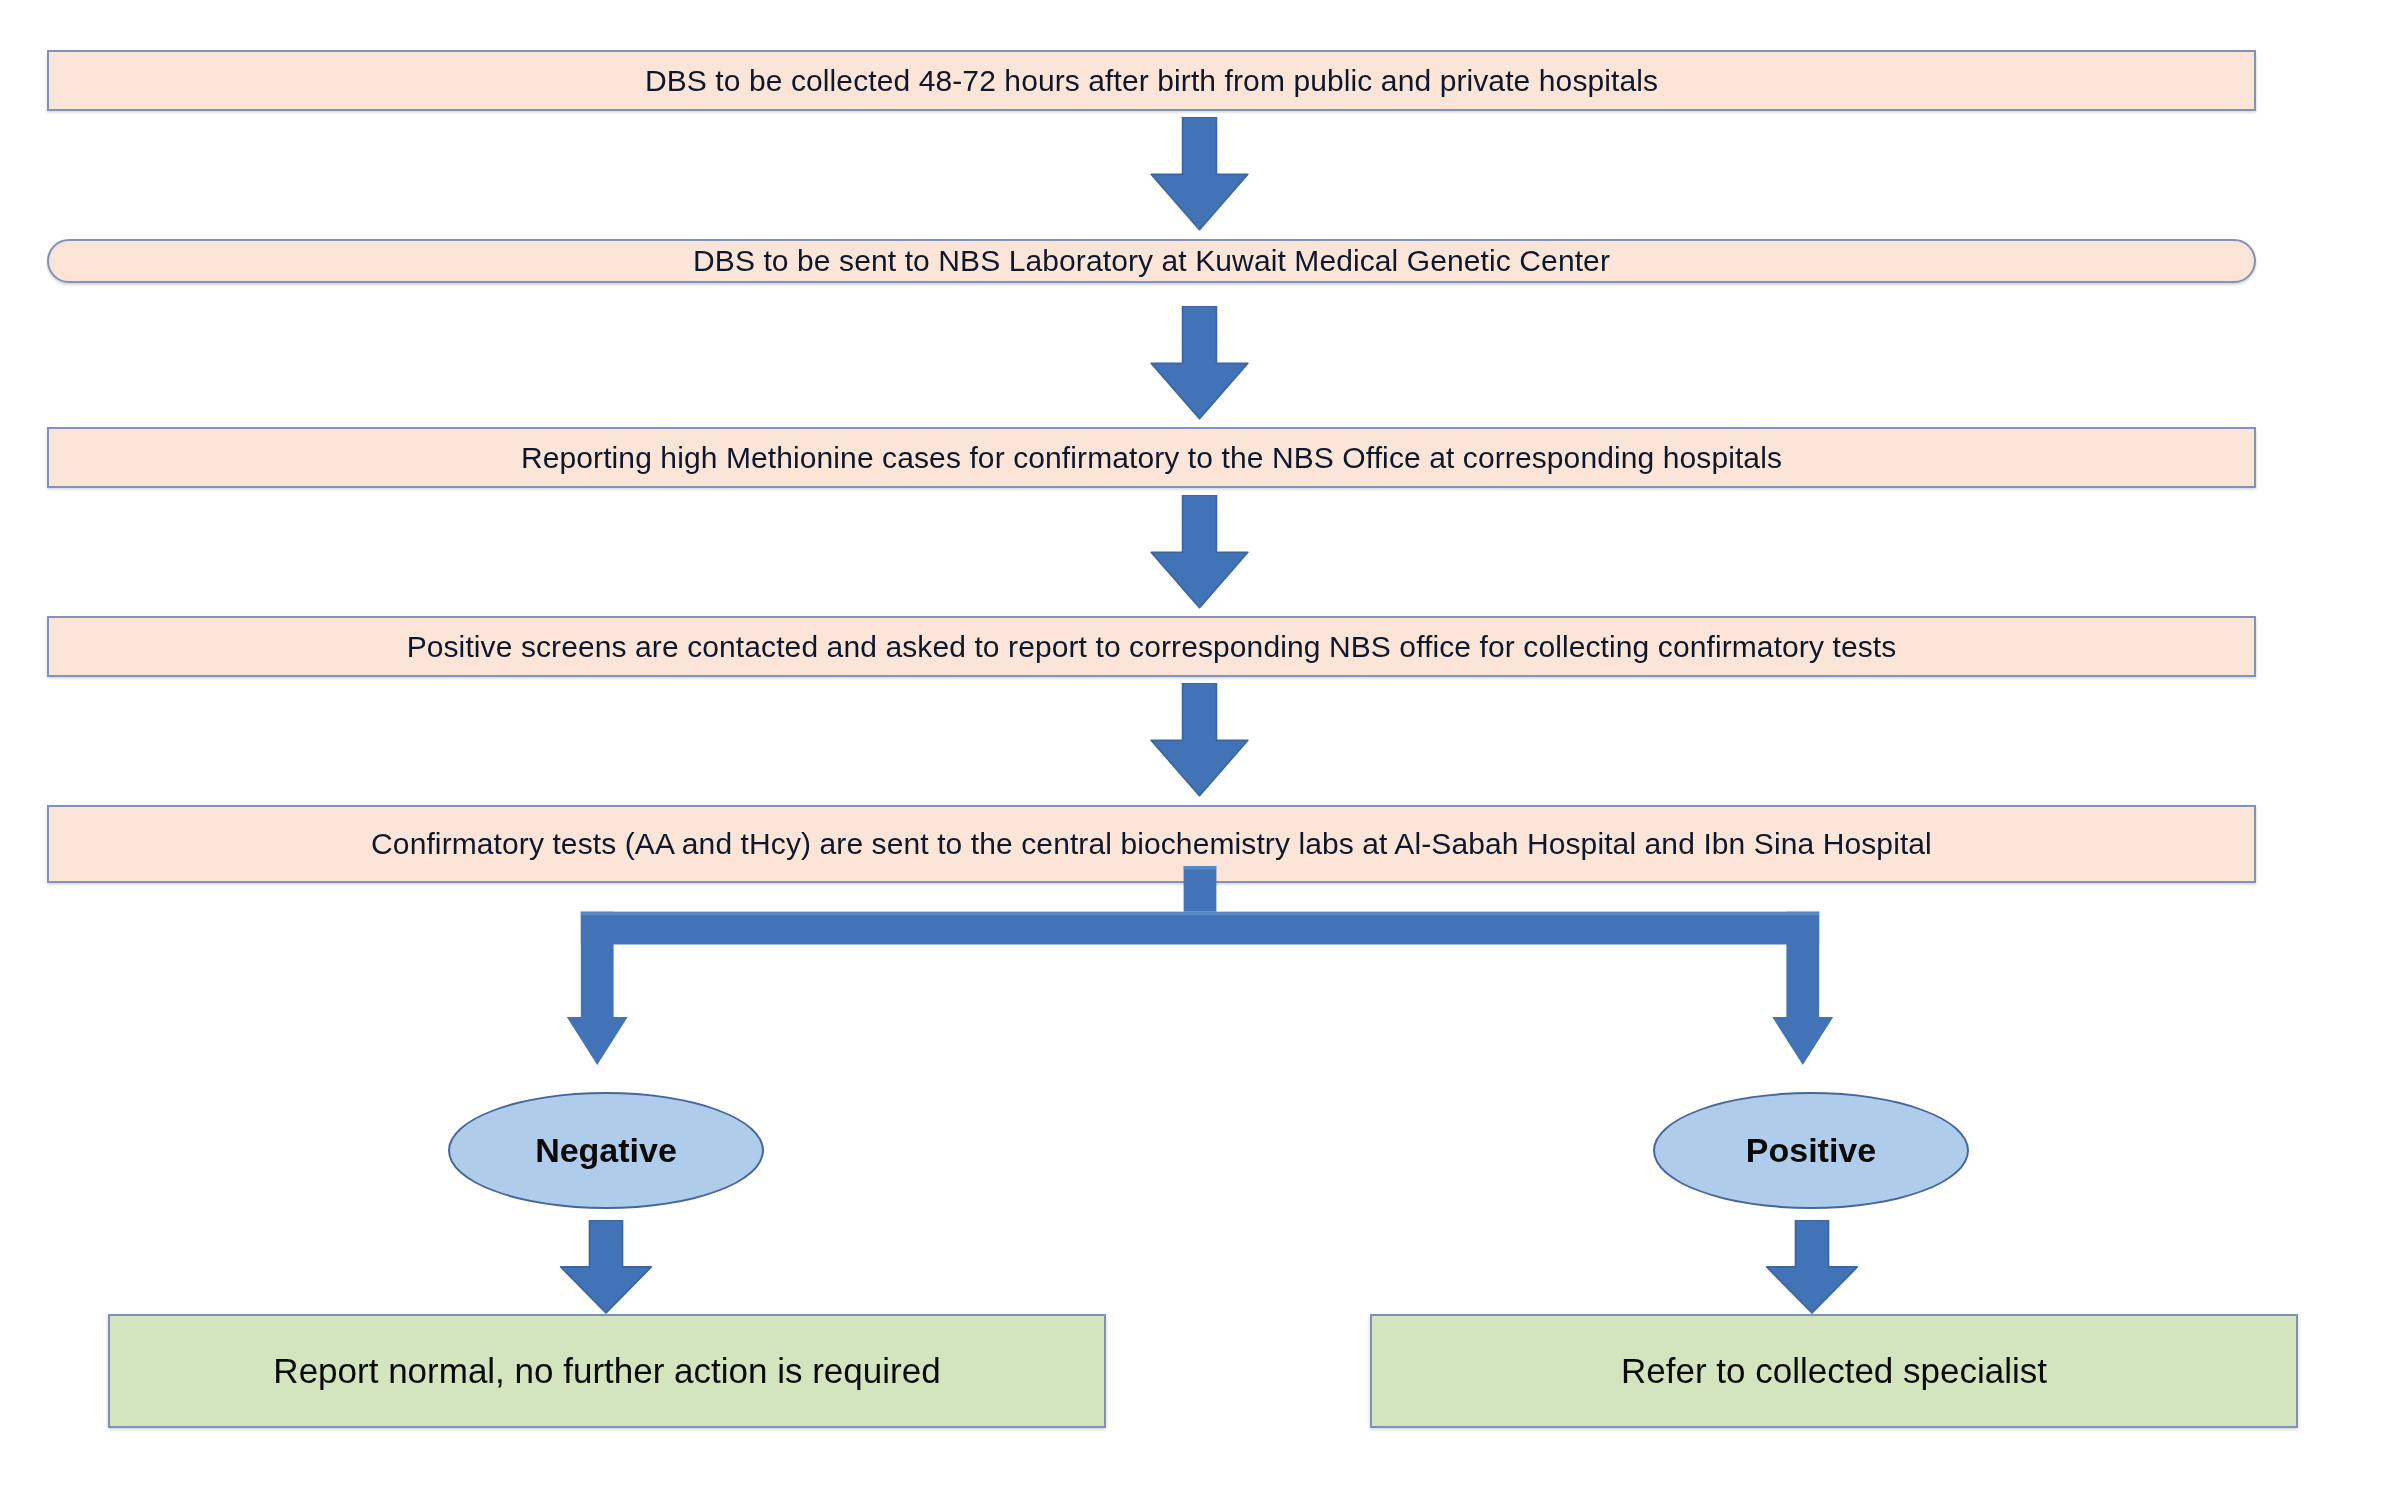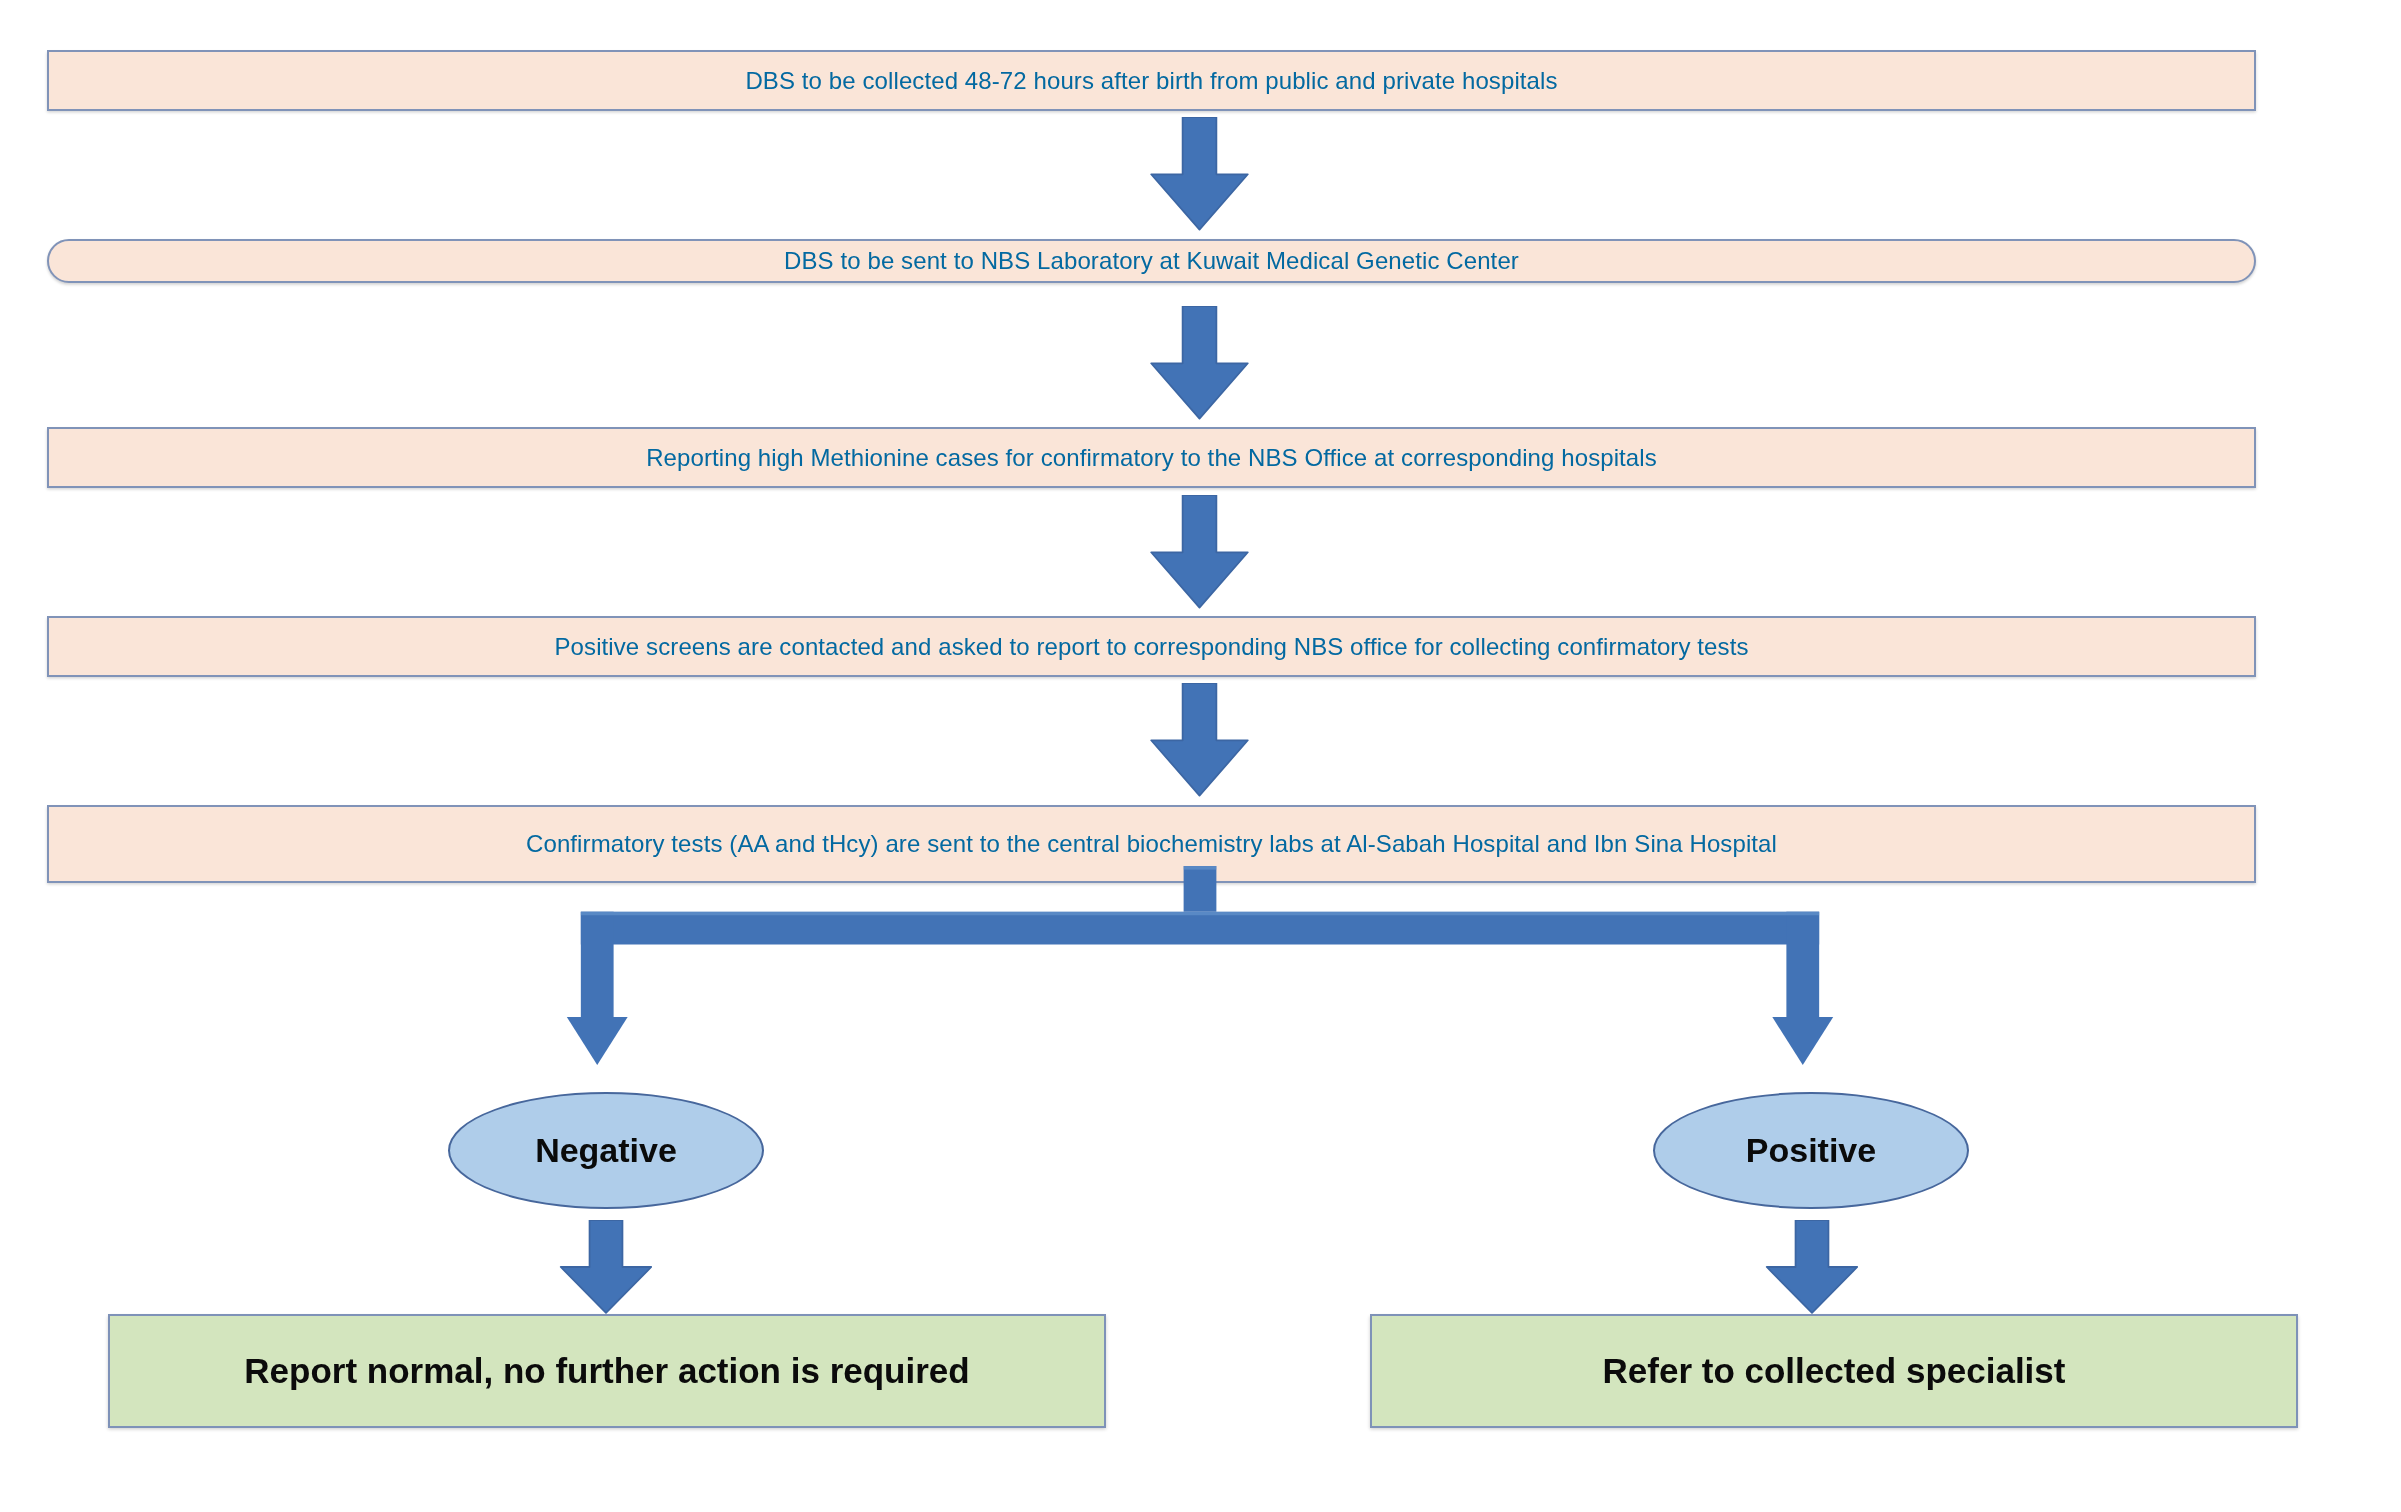--- a/index.html
+++ b/index.html
@@ -20,42 +20,42 @@
     position:absolute;
     box-sizing:border-box;
     background:#FAE5D8;
     border:2.9px solid #8093B8;
     display:flex;
     align-items:center;
     justify-content:center;
     box-shadow:0 1.8px 2.9px rgba(0,0,0,.18);
   }
   .pbox .ptext{
-    font-size:24px;
-    color:#0369a1;
+    font-size:30px;
+    color:#0f172a;
     letter-spacing:0.1px;
     white-space:nowrap;
     text-align:center;
     font-weight:400;
   }
 
   
   .gbox{
     position:absolute;
     box-sizing:border-box;
     background:#D3E5BE;
     border:2.9px solid #7E92B8;
     display:flex;
     align-items:center;
     justify-content:center;
     box-shadow:0 1.8px 3.5px rgba(0,0,0,.2);
   }
   .gbox .gtext{
     font-size:35px;
-    font-weight:bold;
+    font-weight:normal;
     color:#0b0b0b;
     white-space:nowrap;
     text-align:center;
   }
 
   
   .ellipse{
     position:absolute;
     box-sizing:border-box;
     background:#AFCDEA;

